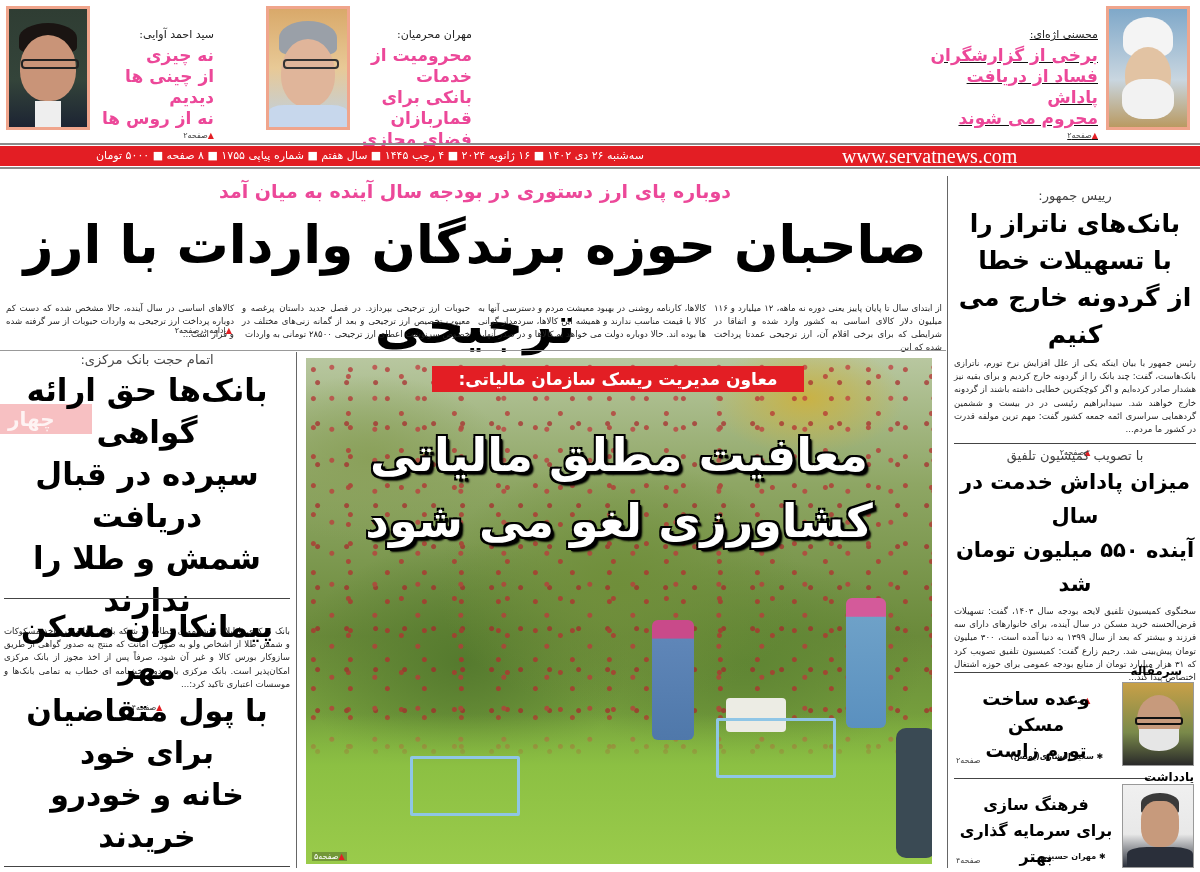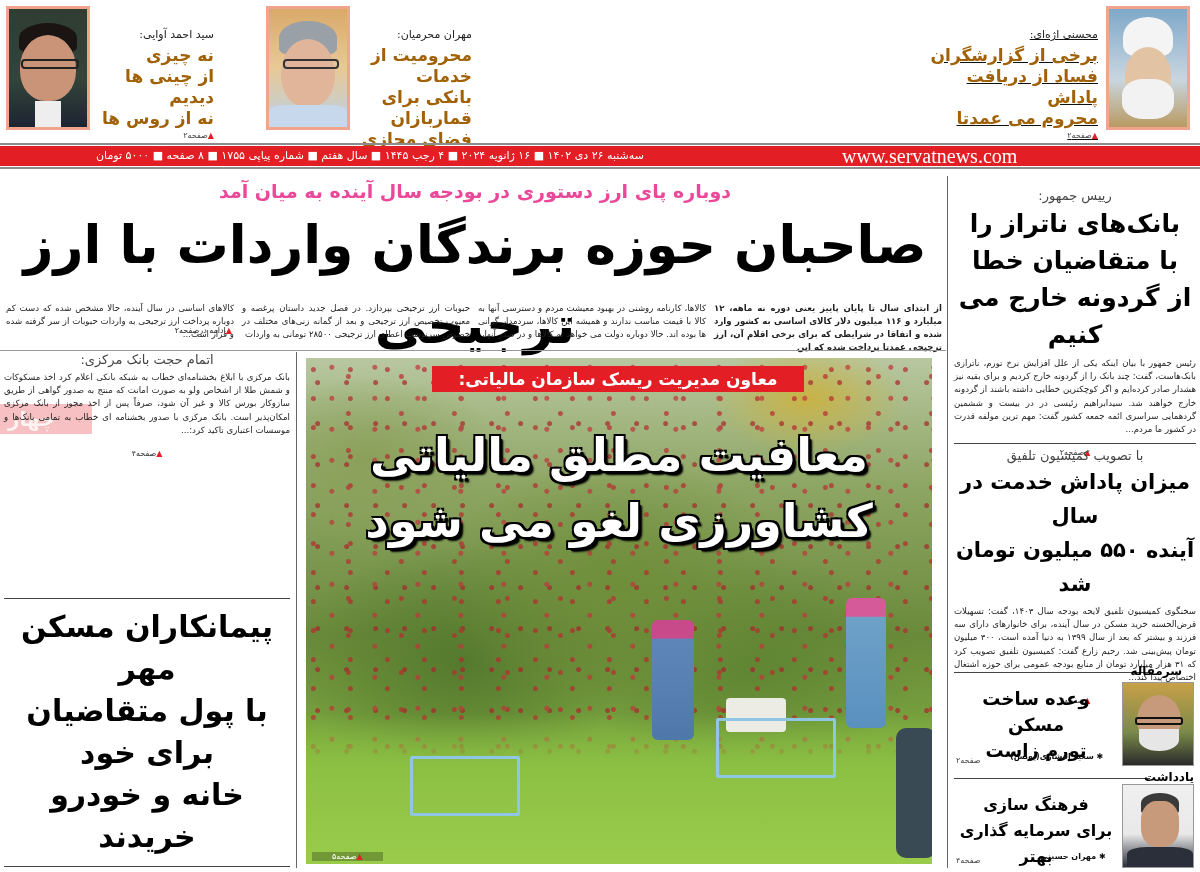--- a/index.html
+++ b/index.html
@@ -8,21 +8,21 @@
 
   .abs { position: absolute; }
 
   
   .masthead { position: absolute; left: 0; top: 0; width: 1200px; height: 142px; }
   .teaser { position: absolute; top: 4px; height: 132px; }
   .teaser .photo { position: absolute; top: 2px; width: 84px; height: 124px; border: 3px solid #f0a58c; overflow: hidden; }
   .teaser .photo .face { position: absolute; left: 50%; transform: translateX(-50%); border-radius: 50% 50% 45% 45%; }
   .teaser .txt { position: absolute; top: 0; text-align: right; }
   .teaser .kicker { font-size: 11px; color: #222; margin-top: 24px; }
-  .teaser .head { font-size: 17px; font-weight: bold; line-height: 21px; margin-top: 4px; color: #a16207; }
+  .teaser .head { font-size: 17px; font-weight: bold; line-height: 21px; margin-top: 4px; color: #ec4899; }
   .teaser .page { font-size: 8px; color: #444; margin-top: 2px; }
   .tri { color: #e31e24; font-size: 8px; }
 
   .logo-wrap { position: absolute; left: 480px; top: 0; width: 330px; height: 142px; }
   .logo-svg { position: absolute; left: 0; top: 0; }
   .logo-sub { position: absolute; left: 12px; top: 118px; font-size: 11px; color: #222; direction: rtl; }
 
   
   .datebar-top { position: absolute; left: 0; top: 143px; width: 1200px; height: 2px; background: #8c8c8c; }
   .datebar { position: absolute; left: 0; top: 146px; width: 1200px; height: 20px; background: #e31e24; color: #fff; }
@@ -66,21 +66,21 @@
     background-size: 37px 29px, 43px 31px, 29px 41px, 53px 37px;
     opacity: 0.7;
   }
   .photo-box .grass { position: absolute; left: 0; bottom: 0; width: 100%; height: 150px;
     background: linear-gradient(180deg, rgba(120,170,60,0) 0%, #8cc043 35%, #9acb4b 100%); }
   .photo-box .worker { position: absolute; border-radius: 6px; }
   .photo-kicker { position: absolute; left: 432px; top: 366px; width: 372px; height: 26px; background: #e31e24; color: #fff;
     font-size: 17px; font-weight: bold; text-align: center; line-height: 26px; }
   .photo-title { position: absolute; left: 306px; top: 422px; width: 626px; text-align: center; font-size: 46px; font-weight: bold;
     color: #fff; line-height: 66px; text-shadow: 3px 3px 0 #000, -2px -2px 0 #000, 2px -2px 0 #000, -2px 2px 0 #000, 4px 4px 2px #000; }
-  .photo-page { position: absolute; left: 312px; top: 852px; font-size: 8px; color: #fff; background: rgba(0,0,0,0.25); padding: 0 20px; }
+  .photo-page { position: absolute; left: 312px; top: 852px; font-size: 8px; color: #fff; background: rgba(0,0,0,0.25); padding: 0 2px; }
 
   
   .section-label { position: absolute; font-size: 12px; font-weight: bold; color: #000; }
   .op-photo { position: absolute; width: 72px; height: 84px; overflow: hidden; border: 1px solid #999; }
   .watermark { position: absolute; left: 0; top: 404px; width: 92px; height: 30px; background: rgba(227,30,36,0.28); color: rgba(255,255,255,0.8);
     font-size: 20px; font-weight: bold; text-align: left; padding-left: 8px; line-height: 30px; direction: ltr; }
 </style>
 </head>
 <body>
 
@@ -90,21 +90,21 @@
     <div class="photo" style="right:6px; width:84px; background:linear-gradient(180deg,#7fa8c9 0%,#c9d6e0 60%,#b99a62 100%);">
       <div class="face" style="top:8px; width:50px; height:40px; background:#f4f4f4; border-radius:50% 50% 30% 30%;"></div>
       <div class="face" style="top:38px; width:46px; height:56px; background:#e2c3a3;"></div>
       <div class="face" style="top:70px; width:52px; height:40px; background:#f2f2f2; border-radius:40%;"></div>
     </div>
     <div class="txt" style="right:98px; width:172px;text-decoration:underline;">
       <div class="kicker">محسنی اژه‌ای:</div>
       <div class="head">
         <div>برخی از گزارشگران</div>
         <div>فساد از دریافت پاداش</div>
-        <div>محروم می عمدتا</div>
+        <div>محروم می شوند</div>
       </div>
       <div class="page"><span class="tri">▲</span><span>صفحه۲</span></div>
     </div>
   </div>
 
 
   <div class="teaser" style="left:262px; width:210px;">
     <div class="photo" style="left:4px; width:84px; background:linear-gradient(180deg,#d9a96a 0%,#e8c996 50%,#bcd0e4 100%);">
       <div class="face" style="top:12px; width:58px; height:34px; background:#9aa0a8; border-radius:50% 50% 20% 20%;"></div>
       <div class="face" style="top:30px; width:54px; height:68px; background:#e0b59a;"></div>
@@ -144,35 +144,40 @@
 <div class="datebar-top"></div>
 <div class="datebar">
   <span class="date-info">سه‌شنبه ۲۶ دی ۱۴۰۲ ■ ۱۶ ژانویه ۲۰۲۴ ■ ۴ رجب ۱۴۴۵ ■ سال هفتم ■ شماره پیاپی ۱۷۵۵ ■ ۸ صفحه ■ ۵۰۰۰ تومان</span>
   <span class="url">www.servatnews.com</span>
 </div>
 <div class="datebar-bot"></div>
 
 <div class="lead-kicker">دوباره پای ارز دستوری در بودجه سال آینده به میان آمد</div>
 <div class="lead-title">صاحبان حوزه برندگان واردات با ارز ترجیحی</div>
 <div class="lead-cols">
-  <div class="lead-col" style="right:0;font-weight:bold;">از ابتدای سال تا پایان پاییز یعنی دوره نه ماهه، ۱۲ میلیارد و ۱۱۶ میلیون دلار کالای اساسی به کشور وارد شده و اتفاقا در شرایطی که برای برخی اقلام آن، ارز ترجیحی عمدتا پرداخت شده که این</div>
+  <div class="lead-col" style="right:0;">از ابتدای سال تا پایان پاییز یعنی دوره نه ماهه، ۱۲ میلیارد و ۱۱۶ میلیون دلار کالای اساسی به کشور وارد شده و اتفاقا در شرایطی که برای برخی اقلام آن، ارز ترجیحی عمدتا پرداخت شده که این</div>
   <div class="lead-col" style="right:236px;">کالاها، کارنامه روشنی در بهبود معیشت مردم و دسترسی آنها به کالا با قیمت مناسب ندارند و همیشه این کالاها، سردمدار گرانی ها بوده اند. حالا دوباره دولت می خواهد به کالاها و در صدر آنها،</div>
   <div class="lead-col" style="right:472px;">حبوبات ارز ترجیحی بپردازد. در فصل جدید داستان پرغصه و معیوب تخصیص ارز ترجیحی و بعد از گمانه زنی‌های مختلف در خصوص سرنوشت اعطای ارز ترجیحی ۲۸۵۰۰ تومانی به واردات</div>
   <div class="lead-col" style="right:708px;">کالاهای اساسی در سال آینده، حالا مشخص شده که دست کم دوباره پرداخت ارز ترجیحی به واردات حبوبات از سر گرفته شده و قرار است...</div>
 </div>
 <div class="lead-more"><span class="tri">▲</span><span>ادامه درصفحه۲</span></div>
 
 <div class="vrule" style="left:947px; top:176px; height:692px;"></div>
 <div class="vrule" style="left:296px; top:352px; height:516px;"></div>
 <div class="hrule" style="left:0; top:350px; width:946px; background:#999;"></div>
 
 <div class="watermark">چهار</div>
 
 <div class="story" style="left:4px; top:352px; width:286px;">
   <div class="kicker">اتمام حجت بانک مرکزی:</div>
+  <div class="title" style="font-size:31px; line-height:42px; margin-top:2px;">
+    <div>بانک‌ها حق ارائه گواهی</div>
+    <div>سپرده در قبال دریافت</div>
+    <div>شمش و طلا را ندارند</div>
+  </div>
   <div class="body">بانک مرکزی با ابلاغ بخشنامه‌ای خطاب به شبکه بانکی اعلام کرد اخذ مسکوکات و شمش طلا از اشخاص ولو به صورت امانت که منتج به صدور گواهی از طریق سازوکار بورس کالا و غیر آن شود، صرفاً پس از اخذ مجوز از بانک مرکزی امکان‌پذیر است. بانک مرکزی با صدور بخشنامه ای خطاب به تمامی بانک‌ها و موسسات اعتباری تاکید کرد:...</div>
   <div class="page"><span class="tri">▲</span><span>صفحه۴</span></div>
 </div>
 <div class="hrule" style="left:4px; top:598px; width:286px;"></div>
 
 <div class="story" style="left:4px; top:604px; width:286px;">
   <div class="title" style="font-size:30px; line-height:42px; margin-top:2px;">
     <div>پیمانکاران مسکن مهر</div>
     <div>با پول متقاضیان برای خود</div>
     <div>خانه و خودرو خریدند</div>
@@ -195,21 +200,21 @@
 <div class="photo-title">
   <div>معافیت مطلق مالیاتی</div>
   <div>کشاورزی لغو می شود</div>
 </div>
 <div class="photo-page"><span class="tri">▲</span><span>صفحه۵</span></div>
 
 <div class="story" style="left:954px; top:188px; width:242px;">
   <div class="kicker">رییس جمهور:</div>
   <div class="title" style="font-size:25px; line-height:37px; margin-top:2px;">
     <div>بانک‌های ناتراز را</div>
-    <div>با متقاضیان خطا</div>
+    <div>با تسهیلات خطا</div>
     <div>از گردونه خارج می کنیم</div>
   </div>
   <div class="body">رئیس جمهور با بیان اینکه یکی از علل افزایش نرخ تورم، ناترازی بانک‌هاست، گفت: چند بانک را از گردونه خارج کردیم و برای بقیه نیز هشدار صادر کرده‌ایم و اگر کوچکترین خطایی داشته باشند از گردونه خارج خواهند شد. سیدابراهیم رئیسی در در بیست و ششمین گردهمایی سراسری ائمه جمعه کشور گفت: مهم ترین مولفه قدرت در کشور ما مردم...</div>
   <div class="page"><span class="tri">▲</span><span>صفحه۲</span></div>
 </div>
 <div class="hrule" style="left:954px; top:443px; width:242px;"></div>
 
 <div class="story" style="left:954px; top:448px; width:242px;">
   <div class="kicker">با تصویب کمیسیون تلفیق</div>
   <div class="title" style="font-size:21px; line-height:34px; margin-top:2px;">

